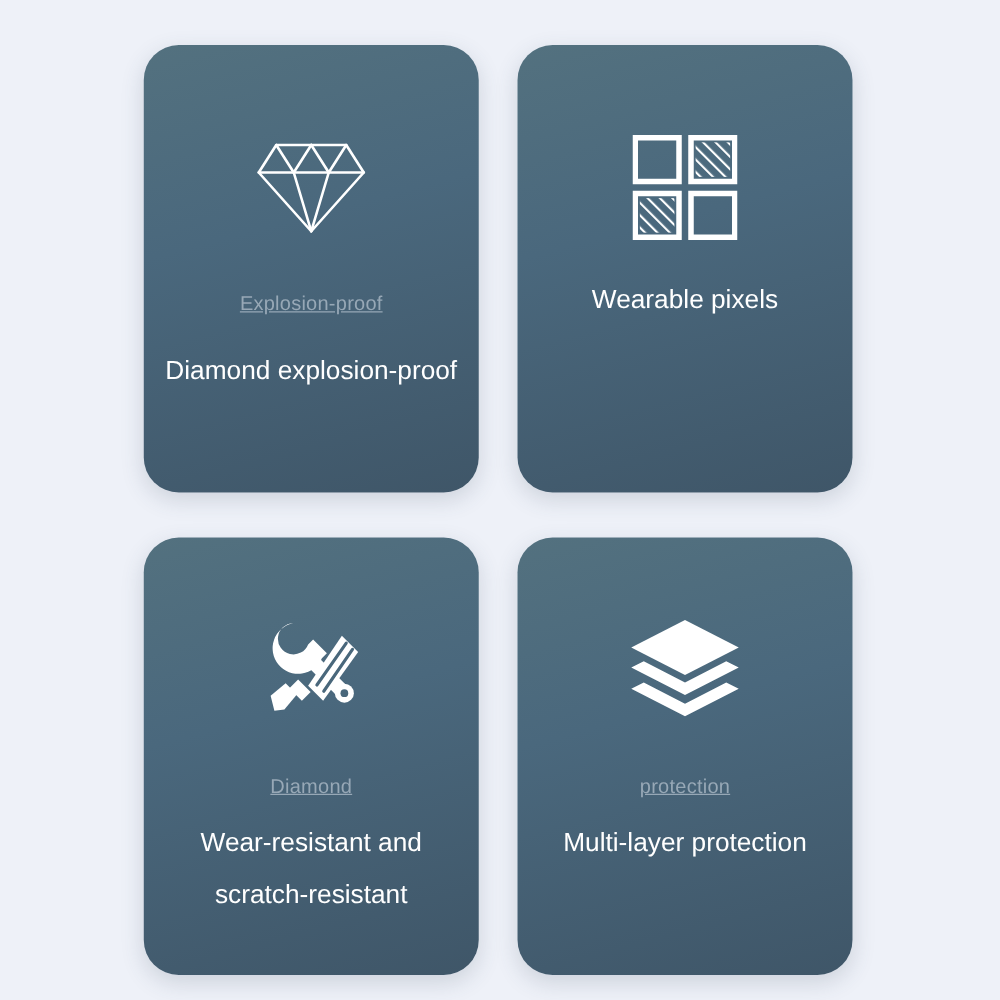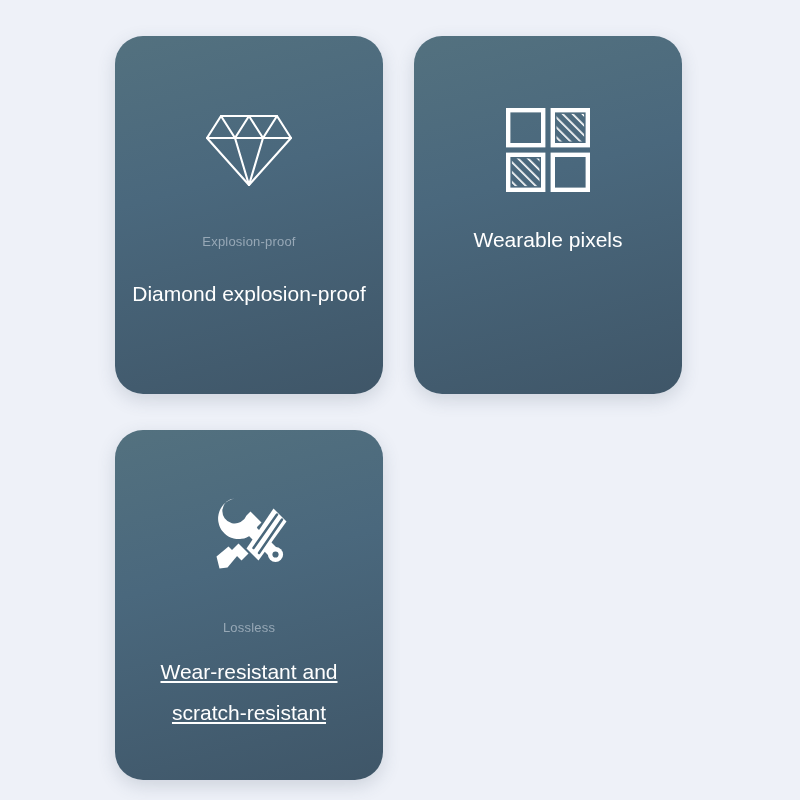--- a/index.html
+++ b/index.html
@@ -46,46 +46,47 @@
   .card-icon {
     width: 100%;
     display: flex;
     align-items: center;
     justify-content: center;
   }
   .card-icon svg {
     display: block;
   }
   .card-subtitle {
-    font-size: 13px;
+    font-size: 16px;
     color: #97a8b6;
     letter-spacing: 0.2px;
     text-align: center;
     line-height: 1.2;
     width: 100%;
+    text-decoration: underline;
   }
   .card-title {
     font-size: 21px;
     color: #ffffff;
     text-align: center;
     line-height: 1.95;
     width: 100%;
     padding: 0 10px;
     box-sizing: border-box;
   }
 
   
   .card.r1 .card-icon { margin-top: 68px; height: 92px; }
   .card.r1 .card-subtitle { margin-top: 38px; }
   .card.r1 .card-title { margin-top: 24px; }
 
   
   .card.r2 .card-icon { margin-top: 58px; height: 96px; }
   .card.r2 .card-subtitle { margin-top: 36px; }
-  .card.r2 .card-title { margin-top: 16px; text-decoration: underline; }
+  .card.r2 .card-title { margin-top: 16px; }
 </style>
 </head>
 <body>
 
 <div class="board">
   <div class="grid">
 
     <div class="card r1">
       <div class="card-icon">
         <svg width="92" height="80" viewBox="0 0 92 80" fill="none" stroke="#ffffff" stroke-width="2.1" stroke-linejoin="round" stroke-linecap="round">
@@ -145,19 +146,33 @@
           <path d="M18.5 78.5 L15.5 66.5 L27.5 56.5 L36.5 65.5 L26.5 77.5 Z"></path>
           <path d="M30.5 60.5 L40.5 70.5 L47.5 63.5 L37.5 53.5 Z"></path>
           <path d="M45.5 58.5 L72.5 18.5 L85.5 31.5 L57.5 70.5 Z"></path>
 
           <g stroke="#49677b" stroke-width="2.5" stroke-linecap="round">
             <line x1="52.5" y1="58.0" x2="76.0" y2="24.5"></line>
             <line x1="58.0" y1="63.0" x2="81.0" y2="29.5"></line>
           </g>
         </svg>
       </div>
-      <div class="card-subtitle">Lossless</div>
+      <div class="card-subtitle">Diamond</div>
       <div class="card-title">Wear-resistant and scratch-resistant</div>
     </div>
 
+    <div class="card r2">
+      <div class="card-icon">
+        <svg width="92" height="84" viewBox="0 0 92 84" fill="#ffffff">
+
+          <path d="M46 2 L89 24 L46 46 L3 24 Z"></path>
+
+          <path d="M3 40 L13 35 L46 52 L79 35 L89 40 L46 62 Z"></path>
+
+          <path d="M3 57 L13 52 L46 69 L79 52 L89 57 L46 79 Z"></path>
+        </svg>
+      </div>
+      <div class="card-subtitle">protection</div>
+      <div class="card-title">Multi-layer protection</div>
+    </div>
 
   </div>
 </div>
 
 </body></html>

